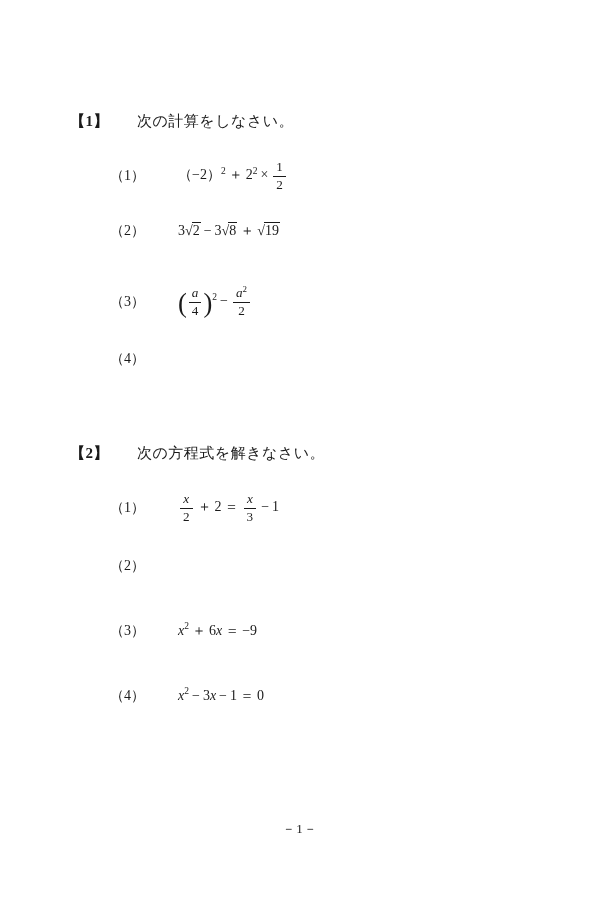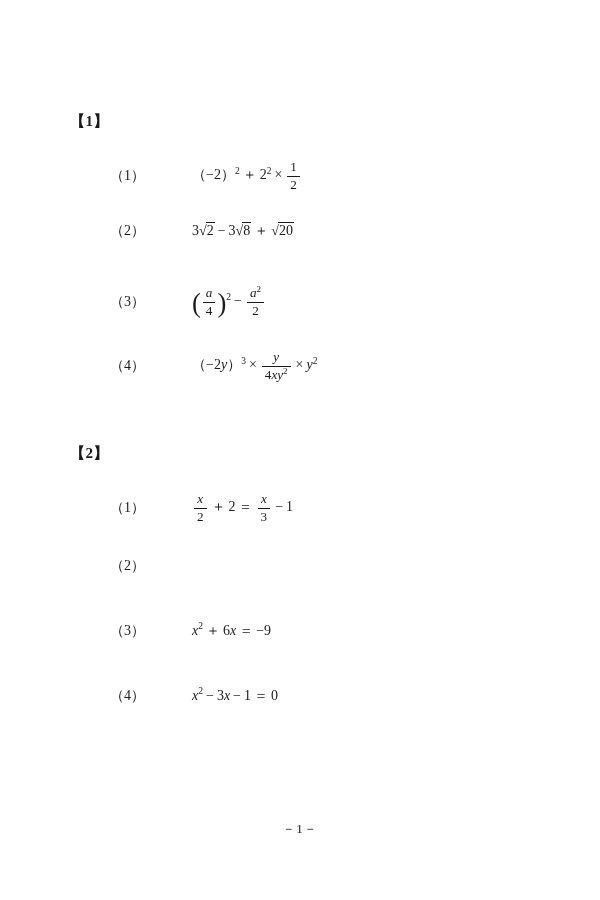--- a/index.html
+++ b/index.html
@@ -48,21 +48,21 @@
     display: flex;
     align-items: center;
     font-size: 14px;
   }
   .problem-num {
     width: 54px;
     flex: none;
     white-space: nowrap;
   }
   .problem-body {
-    margin-left: 28px;
+    margin-left: 14px;
     white-space: nowrap;
     font-family: "Liberation Serif", "DejaVu Serif", serif;
   }
   
   .it { font-style: italic; }
   .sup {
     font-size: 0.68em;
     vertical-align: super;
     line-height: 0;
   }
@@ -113,54 +113,53 @@
   }
 </style>
 </head>
 <body>
 
 <div class="page">
 
   <div class="section" style="top:112px;">
     <div class="section-head">
       <span class="section-tag">【1】</span>
+      <span class="section-title">次の計算をしなさい。</span>
     </div>
   </div>
 
   <div class="problem" style="top:160px;">
     <span class="problem-num">（1）</span>
     <span class="problem-body">
       （−2）<span class="sup">2</span><span class="op">＋</span>2<span class="sup">2</span><span class="op">×</span><span class="frac"><span class="num">1</span><span class="den">2</span></span>
     </span>
   </div>
 
   <div class="problem" style="top:222px;">
     <span class="problem-num">（2）</span>
     <span class="problem-body">
-      3<span class="radical">√<span class="rad-body">2</span></span><span class="op">−</span>3<span class="radical">√<span class="rad-body">8</span></span><span class="op">＋</span><span class="radical">√<span class="rad-body">20</span></span>
+      3<span class="radical">√<span class="rad-body">2</span></span><span class="op">−</span>3<span class="radical">√<span class="rad-body">8</span></span><span class="op">＋</span><span class="radical">√<span class="rad-body">19</span></span>
     </span>
   </div>
 
   <div class="problem" style="top:286px;">
     <span class="problem-num">（3）</span>
     <span class="problem-body">
       <span class="paren-big">(</span><span class="frac"><span class="num it">a</span><span class="den">4</span></span><span class="paren-big">)</span><span class="sup">2</span><span class="op">−</span><span class="frac"><span class="num"><span class="it">a</span><span class="sup">2</span></span><span class="den">2</span></span>
     </span>
   </div>
 
   <div class="problem" style="top:350px;">
     <span class="problem-num">（4）</span>
-    <span class="problem-body">
-      （−2<span class="it">y</span>）<span class="sup">3</span><span class="op">×</span><span class="frac"><span class="num it">y</span><span class="den">4<span class="it">xy</span><span class="sup">2</span></span></span><span class="op">×</span><span class="it">y</span><span class="sup">2</span>
-    </span>
   </div>
 
   <div class="section" style="top:444px;">
     <div class="section-head">
       <span class="section-tag">【2】</span>
+      <span class="section-title">次の方程式を解きなさい。</span>
     </div>
   </div>
 
   <div class="problem" style="top:492px;">
     <span class="problem-num">（1）</span>
     <span class="problem-body">
       <span class="frac"><span class="num it">x</span><span class="den">2</span></span><span class="op">＋</span>2<span class="op">＝</span><span class="frac"><span class="num it">x</span><span class="den">3</span></span><span class="op">−</span>1
     </span>
   </div>
 

